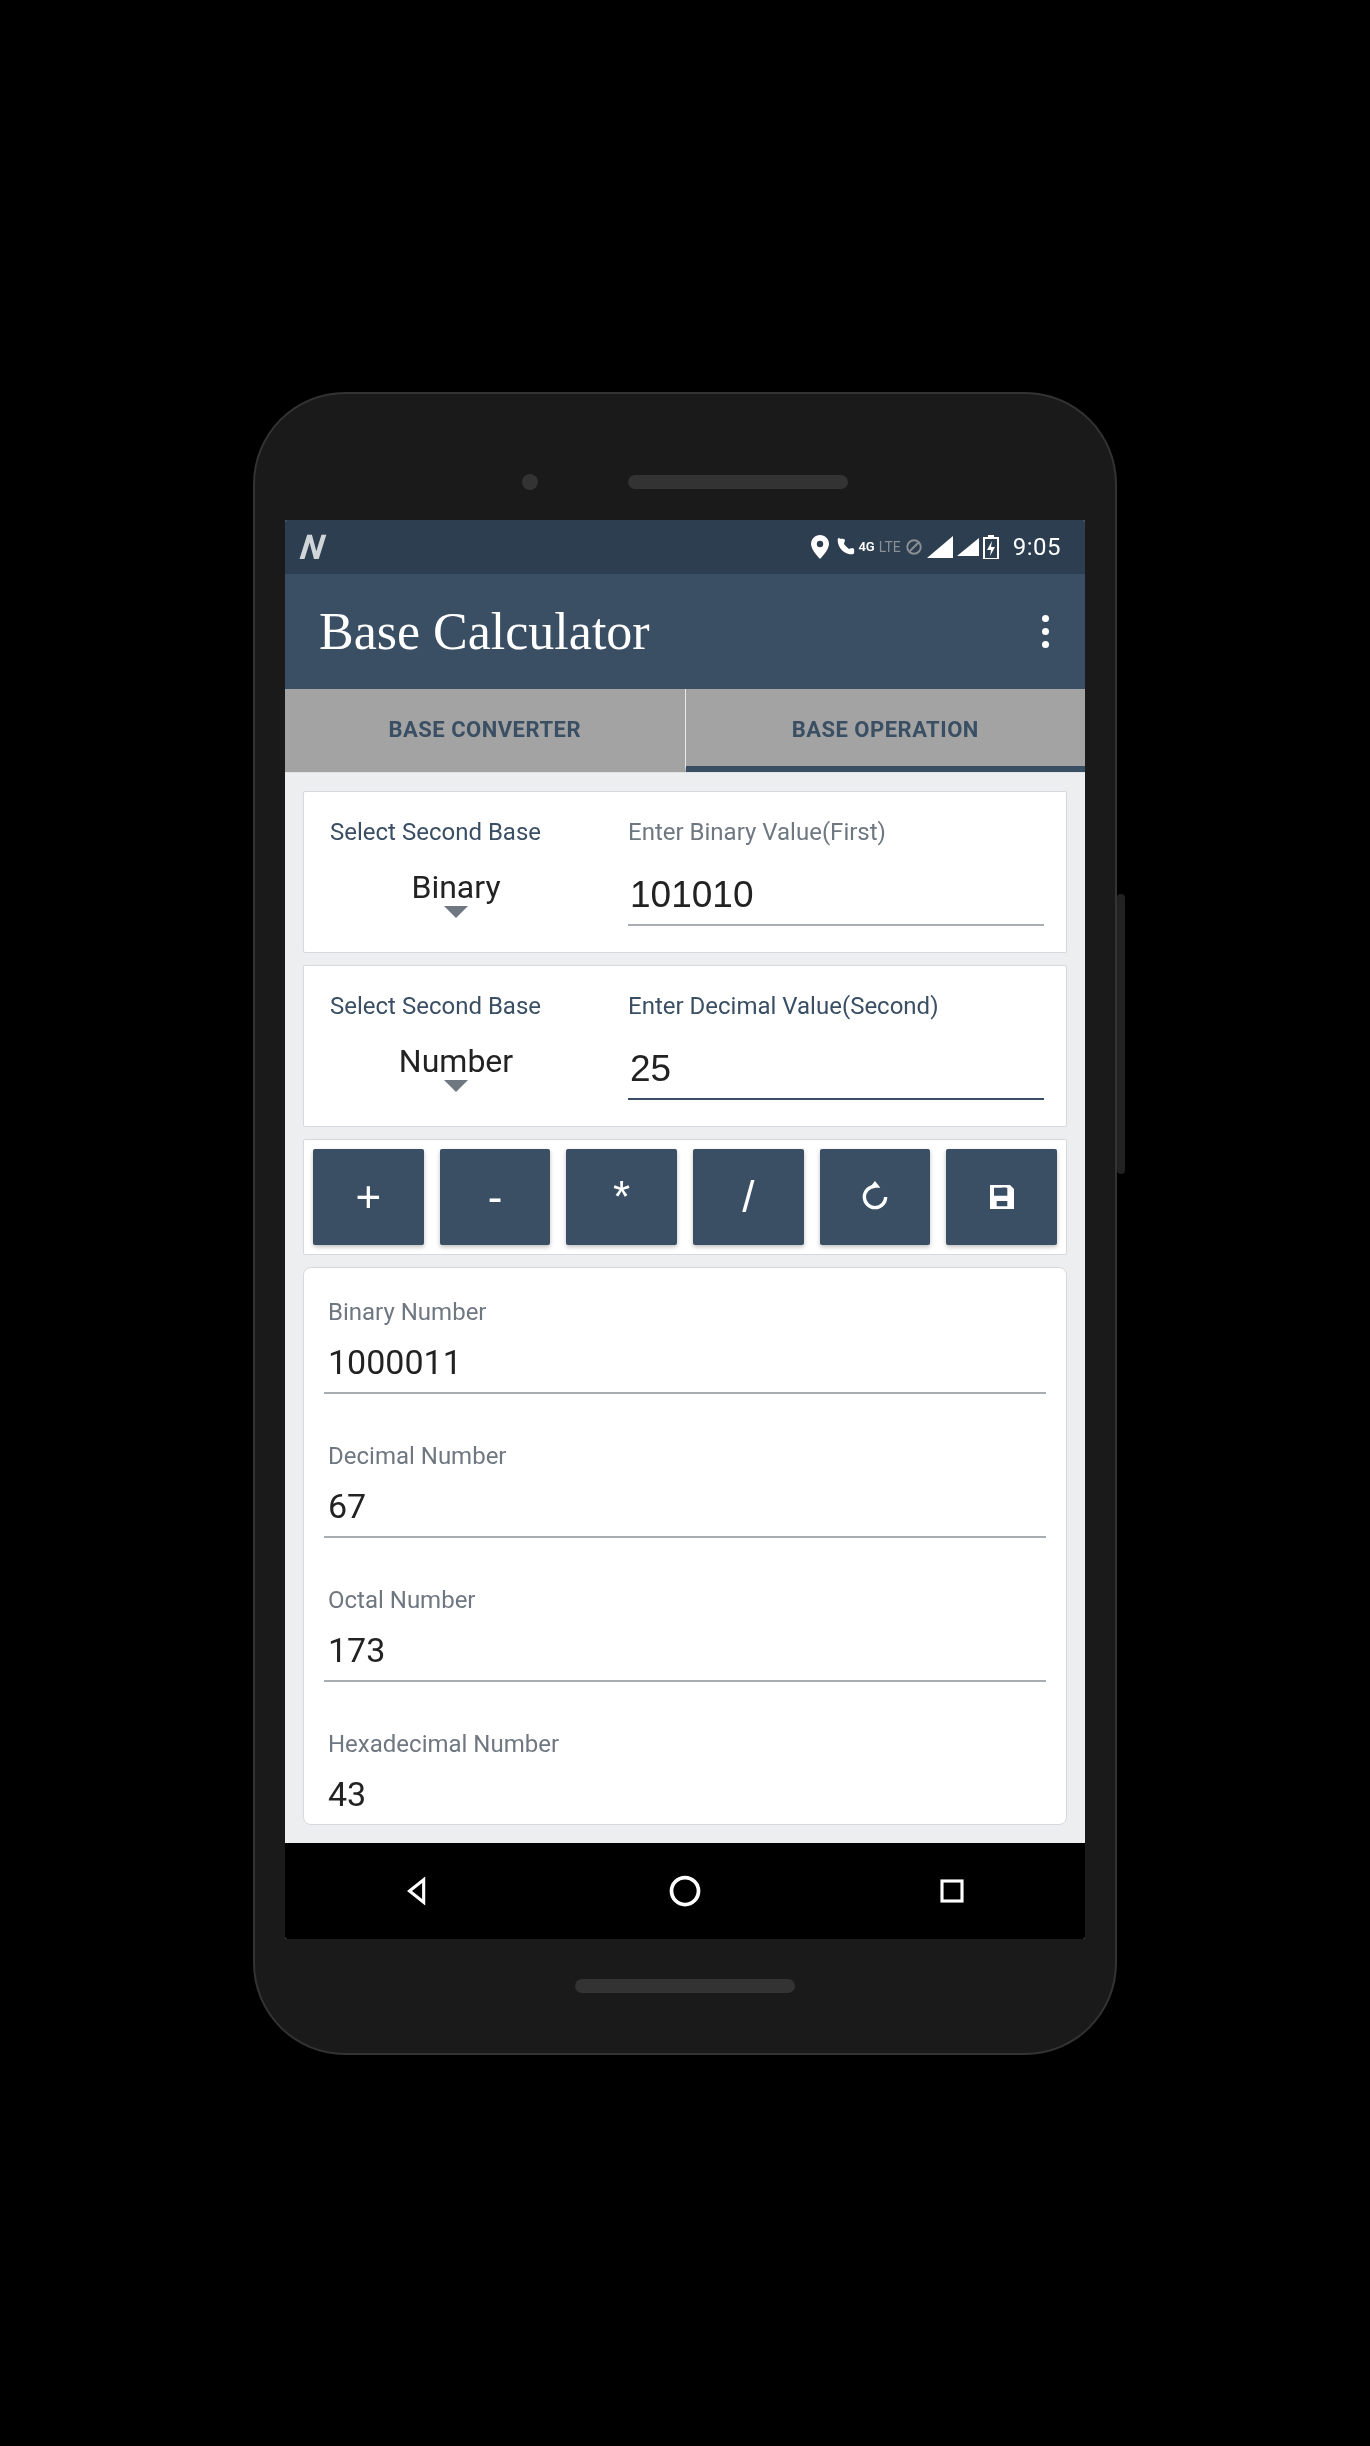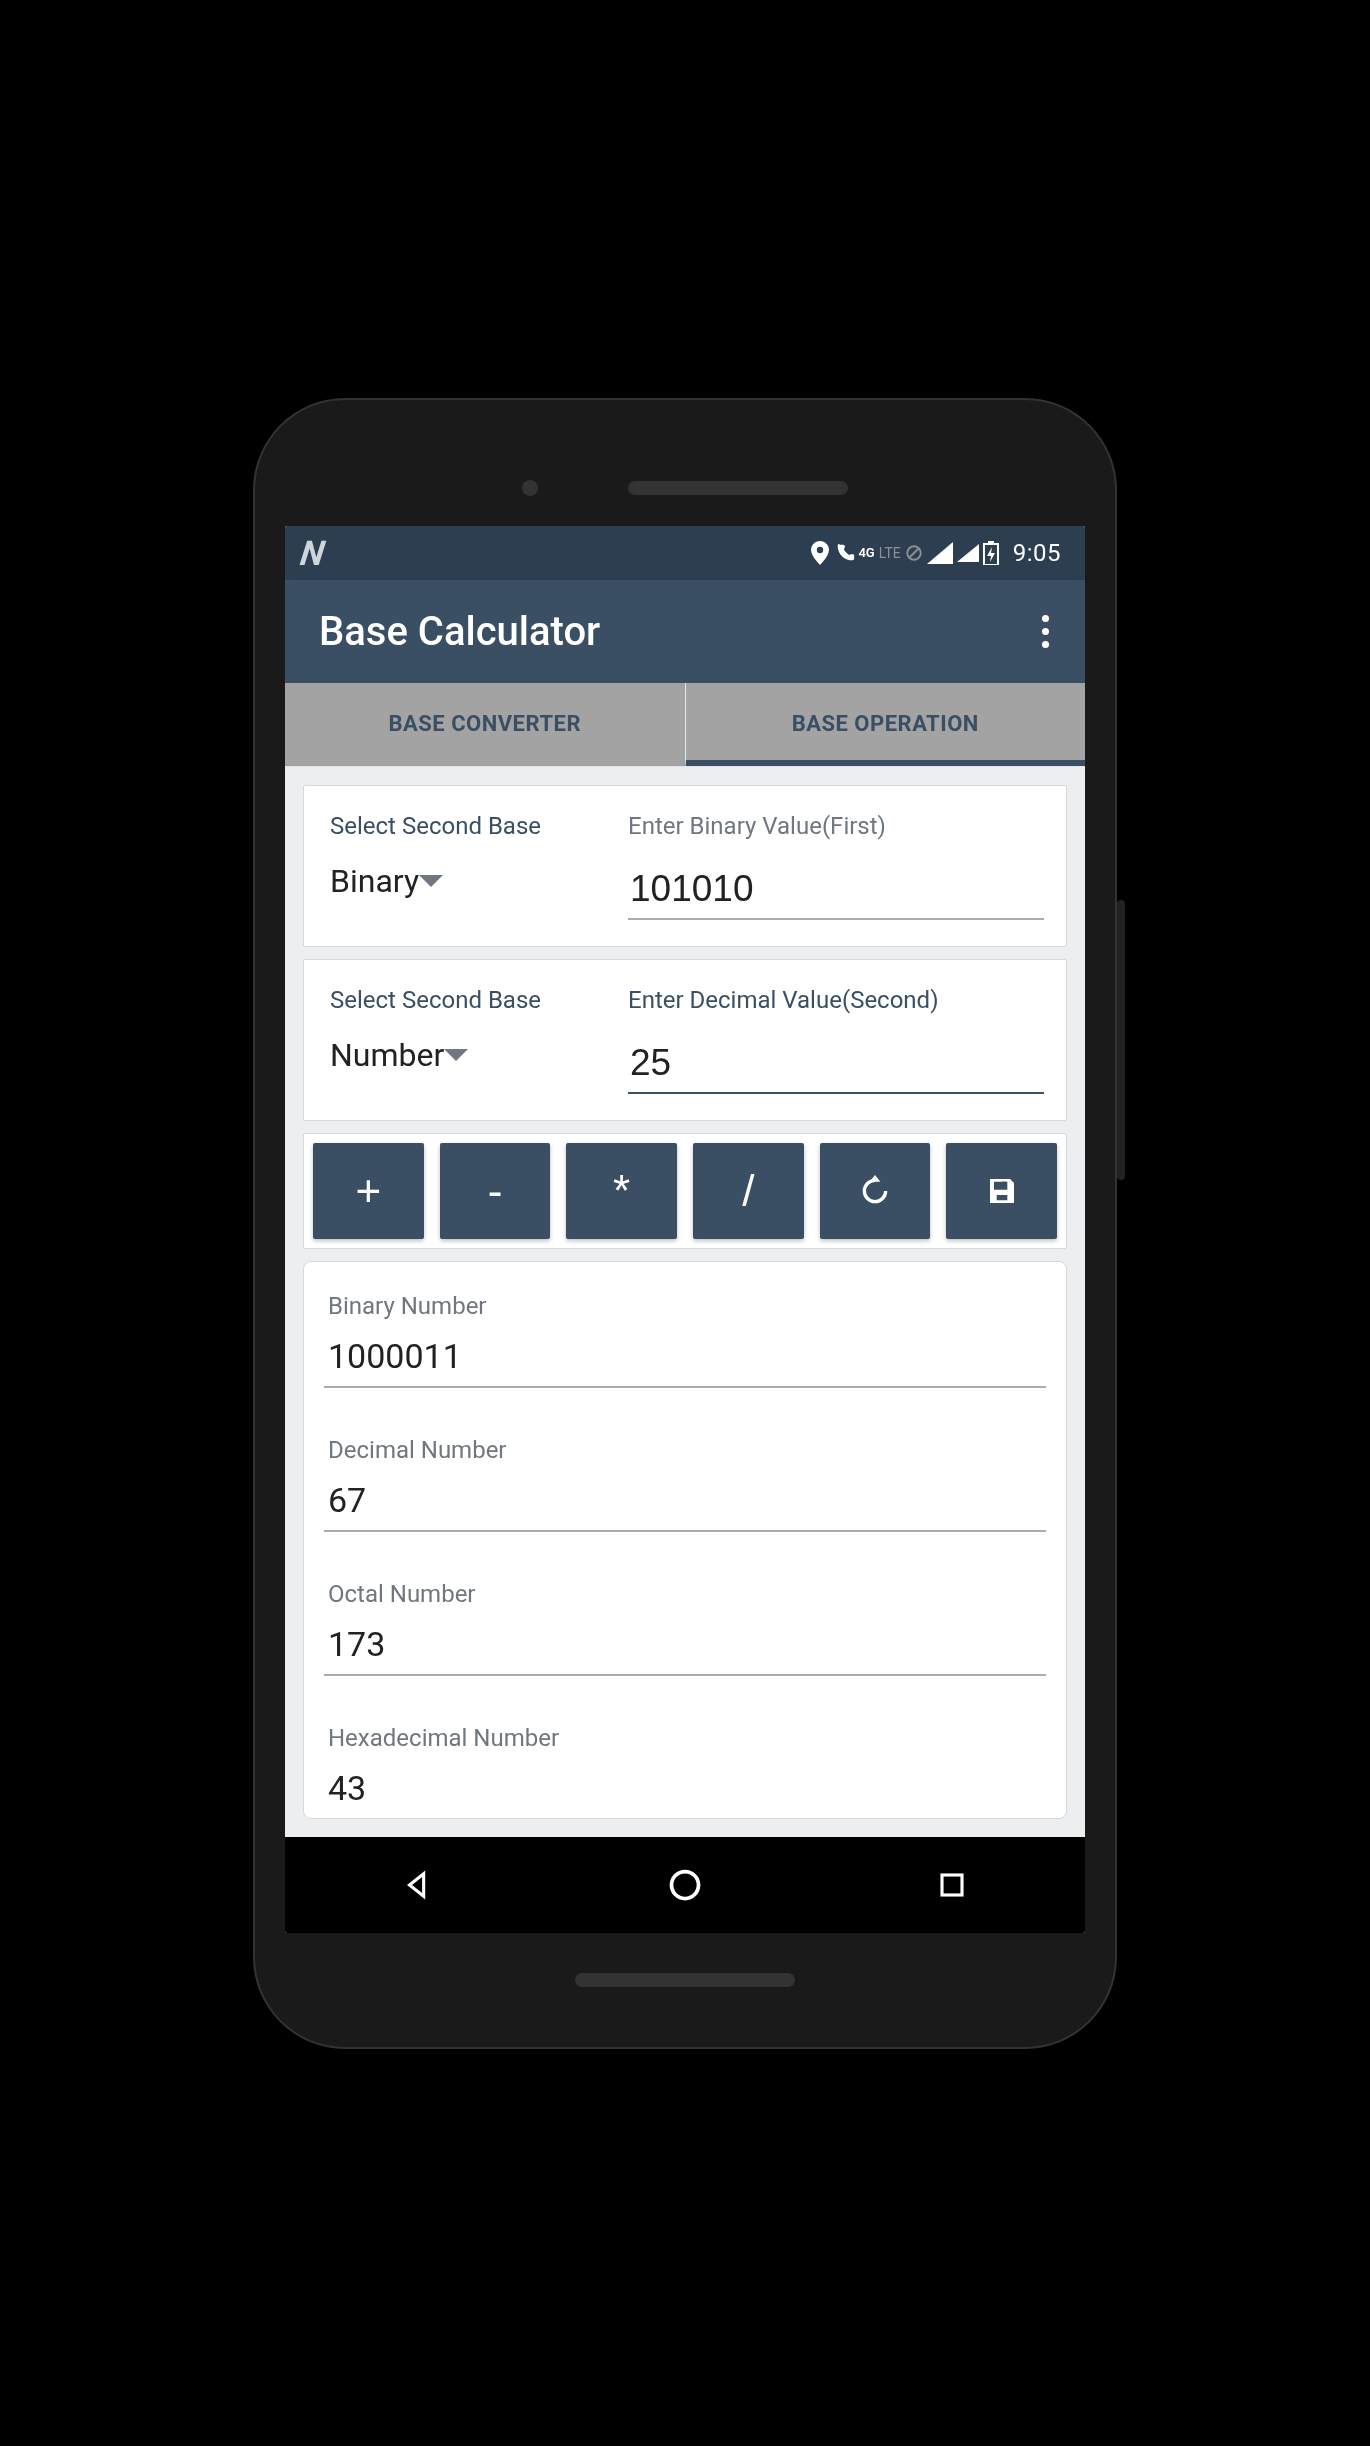--- a/index.html
+++ b/index.html
@@ -63,21 +63,21 @@
     
     .app-bar {
       background: #3a4f64;
       color: #fff;
       display: flex;
       align-items: center;
       justify-content: space-between;
       padding: 28px 30px 28px 34px;
       box-shadow: 0 6px 8px rgba(0,0,0,0.12);
     }
-    .app-title { font-size: 40px; font-weight: 500; }
+    .app-title { font-size: 52px; font-weight: 500; font-family: Liberation Serif, serif; }
     .more-dots { font-size: 36px; display:flex; flex-direction:column; gap:6px; padding-right:6px; }
     .more-dots span { width:7px; height:7px; background:#fff; border-radius:50%; }
 
     
     .tabs { display: flex; background: #a3a3a3; border-bottom: 1px solid #e0e3e7; }
     .tab {
       flex: 1;
       text-align: center;
       padding: 28px 0 24px;
       font-weight: 700;
@@ -100,25 +100,26 @@
       padding: 26px 22px 26px 26px;
       display: flex;
       gap: 28px;
     }
     .card-left { flex: 0 0 270px; }
     .card-right { flex: 1; }
     .field-label { font-size: 24px; color: #3a4f64; margin-bottom: 22px; }
     .dropdown {
       display: flex;
       align-items: center;
-      justify-content: flex-start;
+      justify-content: space-between;
       font-size: 32px;
       color: #222;
       padding-right: 18px;
       cursor: pointer;
+      flex-direction: column;
     }
     .dropdown .caret {
       width: 0; height: 0;
       border-left: 12px solid transparent;
       border-right: 12px solid transparent;
       border-top: 12px solid #6f7780;
     }
     .text-input {
       width: 100%;
       font-size: 37px;

